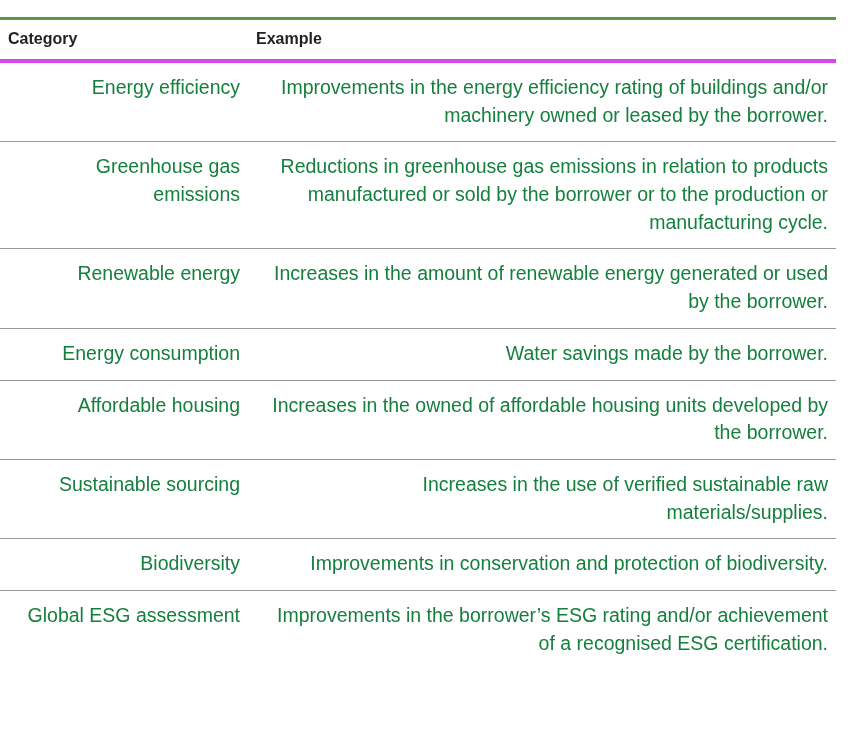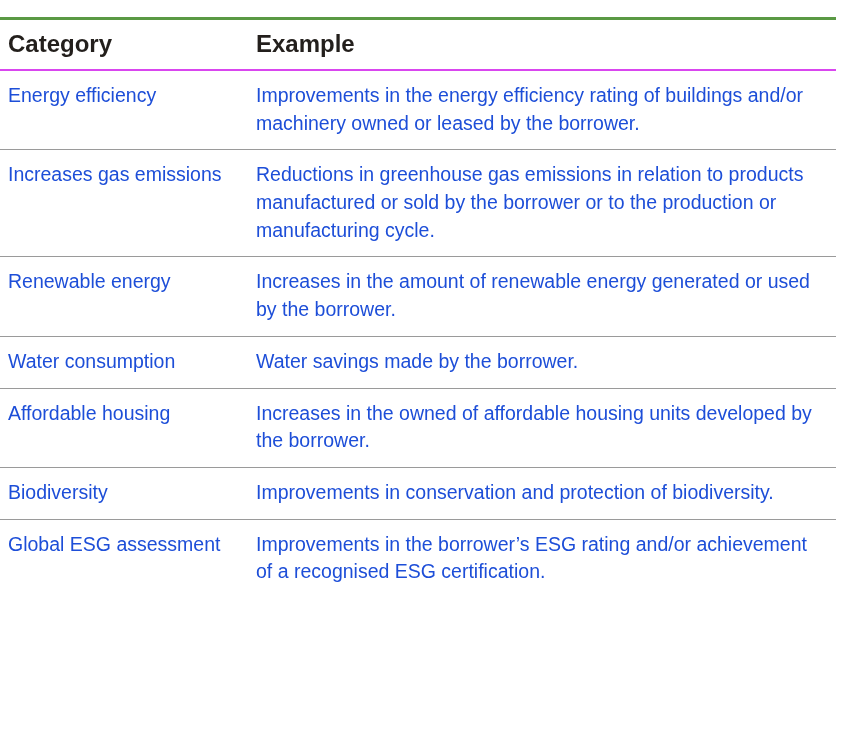--- a/index.html
+++ b/index.html
@@ -37,35 +37,35 @@
     table-layout: fixed;
     font-size: 19.5px;
   }
 
   table.kpi-table col.col-category { width: 248px; }
   table.kpi-table col.col-example  { width: 588px; }
 
   table.kpi-table thead th {
     text-align: left;
     font-weight: bold;
-    font-size: 24px;
+    font-size: 16px;
     color: #231f1c;
     padding: 9px 8px 10px 8px;
-    border-bottom: 2px solid #d946ef;
+    border-bottom: 4px solid #d946ef;
     vertical-align: top;
     line-height: 1.25;
   }
 
   table.kpi-table tbody td {
-    text-align: left;
+    text-align: right;
     vertical-align: top;
     padding: 11px 8px 12px 8px;
     border-bottom: 1px solid #9a9a9a;
     line-height: 1.42;
-    color: #1d4ed8;
+    color: #15803d;
     font-weight: normal;
   }
 
   table.kpi-table tbody tr:last-child td {
     border-bottom: none;
   }
 
   td.cell-category {
     padding-right: 4px;
   }
@@ -91,34 +91,38 @@
         <th>Category</th>
         <th>Example</th>
       </tr>
     </thead>
     <tbody id="table-body">
     <tr>
           <td class="cell-category">Energy efficiency</td>
           <td class="cell-example">Improvements in the energy efficiency rating of buildings and/or machinery owned or leased by the borrower.</td>
         </tr>
         <tr>
-          <td class="cell-category">Increases gas emissions</td>
+          <td class="cell-category">Greenhouse gas emissions</td>
           <td class="cell-example">Reductions in greenhouse gas emissions in relation to products manufactured or sold by the borrower or to the production or manufacturing cycle.</td>
         </tr>
         <tr>
           <td class="cell-category">Renewable energy</td>
           <td class="cell-example">Increases in the amount of renewable energy generated or used by the borrower.</td>
         </tr>
         <tr>
-          <td class="cell-category">Water consumption</td>
+          <td class="cell-category">Energy consumption</td>
           <td class="cell-example">Water savings made by the borrower.</td>
         </tr>
         <tr>
           <td class="cell-category">Affordable housing</td>
           <td class="cell-example">Increases in the owned of affordable housing units developed by the borrower.</td>
+        </tr>
+        <tr>
+          <td class="cell-category">Sustainable sourcing</td>
+          <td class="cell-example">Increases in the use of verified sustainable raw materials/supplies.</td>
         </tr>
         <tr>
           <td class="cell-category">Biodiversity</td>
           <td class="cell-example">Improvements in conservation and protection of biodiversity.</td>
         </tr>
         <tr>
           <td class="cell-category">Global ESG assessment</td>
           <td class="cell-example">Improvements in the borrower’s ESG rating and/or achievement of a recognised ESG certification.</td>
         </tr>
       </tbody>

